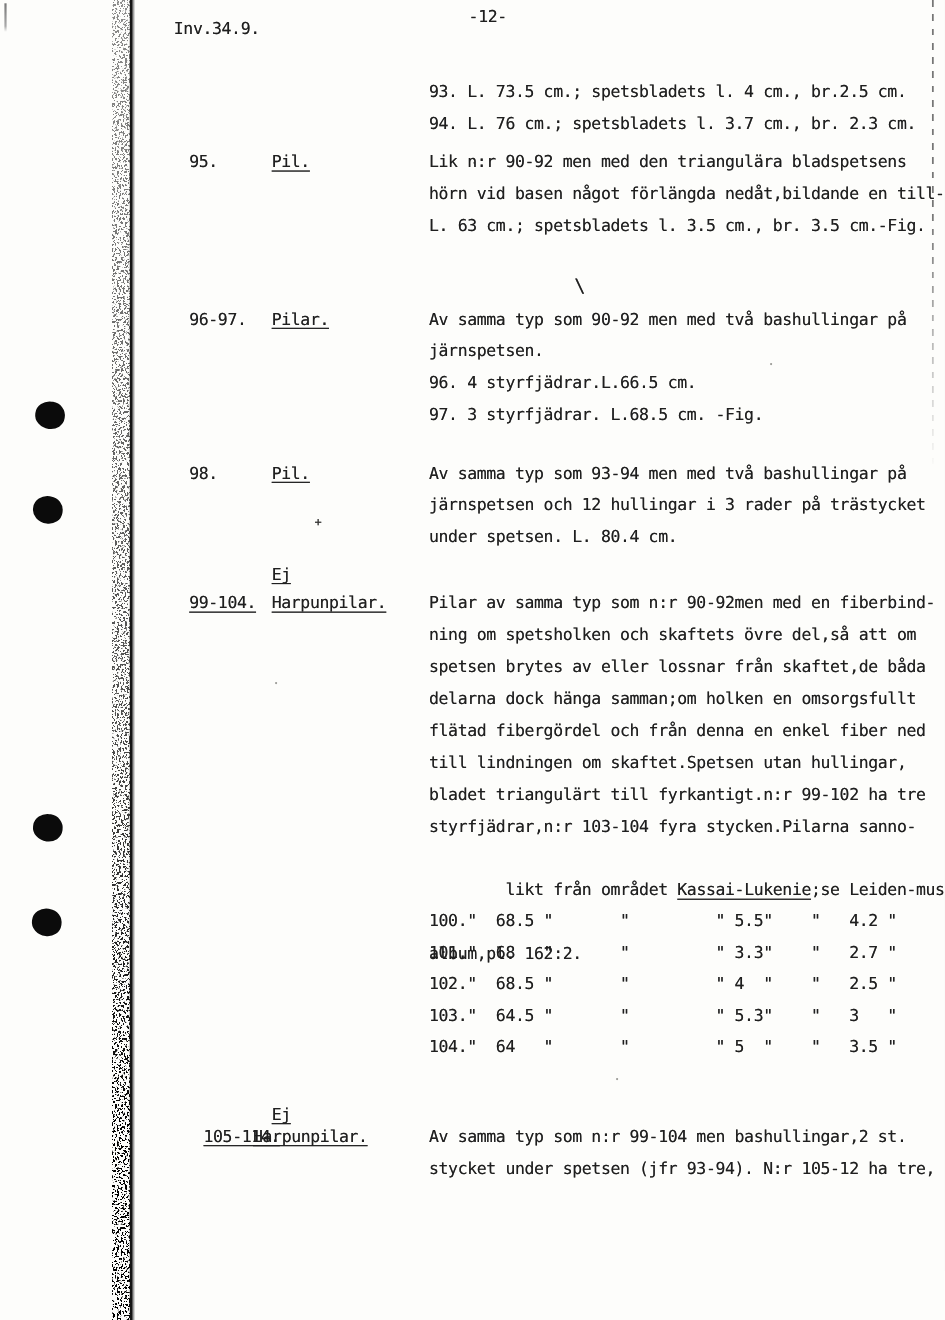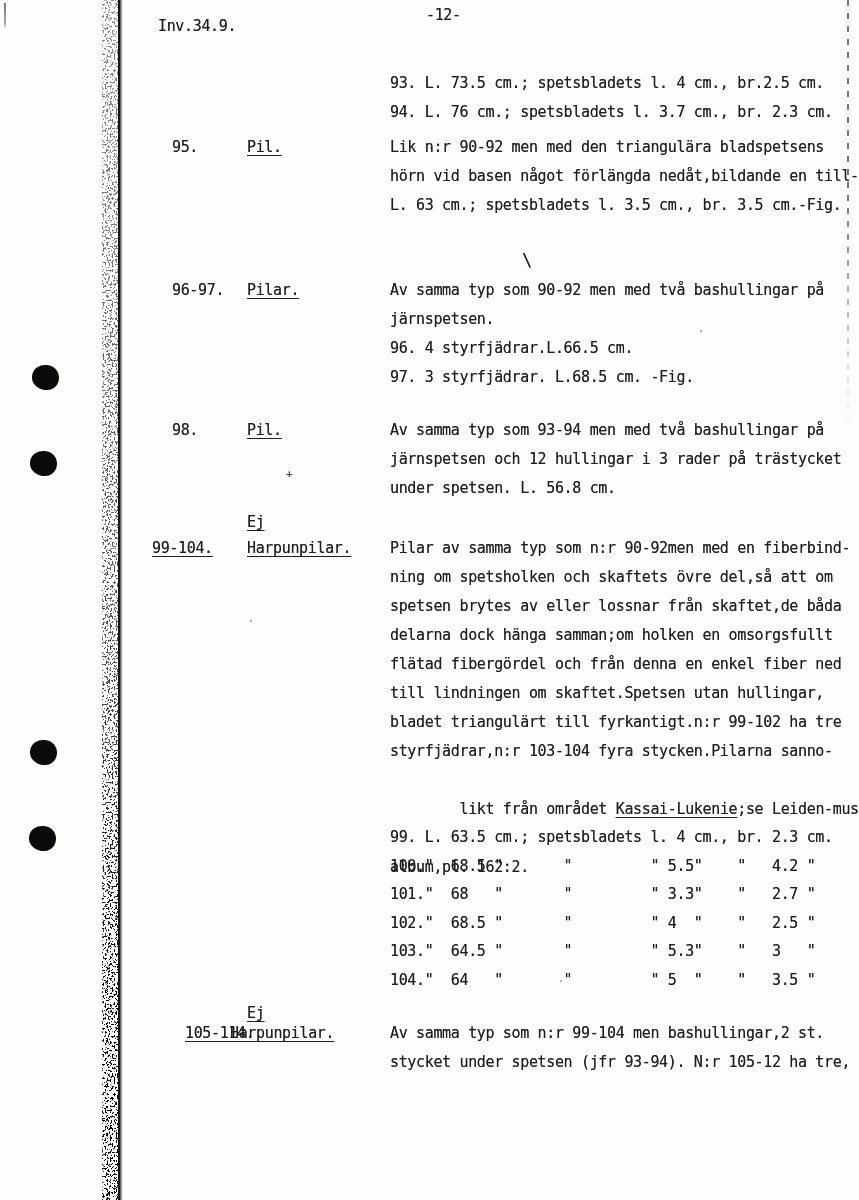--- a/index.html
+++ b/index.html
@@ -113,46 +113,45 @@
       <div class="line">97. 3 styrfjädrar. L.68.5 cm. -Fig.</div>
     </div>
   </div>
 
   <div class="entry" style="top:416px;">
     <span class="num">98.</span>
     <span class="lbl u">Pil.</span>
     <div class="desc">
       <div class="line">Av samma typ som 93-94 men med två bashullingar på</div>
       <div class="line">järnspetsen och 12 hullingar i 3 rader på trästycket</div>
-      <div class="line">under spetsen. L. 56.8 cm.</div>
+      <div class="line">under spetsen. L. 80.4 cm.</div>
     </div>
   </div>
 
   <div class="abs u" style="left:247px;top:512px;line-height:20px;">Ej</div>
   <div class="entry" style="top:534px;">
-    <span class="num u" style="left:152px;">99-104.</span>
+    <span class="num u" style="left:172px;">99-104.</span>
     <span class="lbl u">Harpunpilar.</span>
     <div class="desc">
       <div class="line">Pilar av samma typ som n:r 90-92men med en fiberbind-</div>
       <div class="line">ning om spetsholken och skaftets övre del,så att om</div>
       <div class="line">spetsen brytes av eller lossnar från skaftet,de båda</div>
       <div class="line">delarna dock hänga samman;om holken en omsorgsfullt</div>
       <div class="line">flätad fibergördel och från denna en enkel fiber ned</div>
       <div class="line">till lindningen om skaftet.Spetsen utan hullingar,</div>
       <div class="line">bladet triangulärt till fyrkantigt.n:r 99-102 ha tre</div>
       <div class="line">styrfjädrar,n:r 103-104 fyra stycken.Pilarna sanno-</div>
       <div class="line">
         <span>likt från området </span><span class="u">Kassai-Lukenie</span><span>;se Leiden-museets</span>
       </div>
       <div class="line">album,pl. 162:2.</div>
     </div>
   </div>
 
   <div class="abs measure" style="left:390px;top:823px;">
-    <div class="line">99. L. 63.5 cm.; spetsbladets l. 4 cm., br. 2.3 cm.</div>
     <div class="line">100."  68.5 "       "         " 5.5"    "   4.2 "</div>
     <div class="line">101."  68   "       "         " 3.3"    "   2.7 "</div>
     <div class="line">102."  68.5 "       "         " 4  "    "   2.5 "</div>
     <div class="line">103."  64.5 "       "         " 5.3"    "   3   "</div>
     <div class="line">104."  64   "       "         " 5  "    "   3.5 "</div>
   </div>
 
   <div class="abs u" style="left:247px;top:1003px;line-height:20px;">Ej</div>
   <div class="entry" style="top:1019px;">
     <span class="num u" style="left:158px;margin-left:27px;">105-114.</span>

